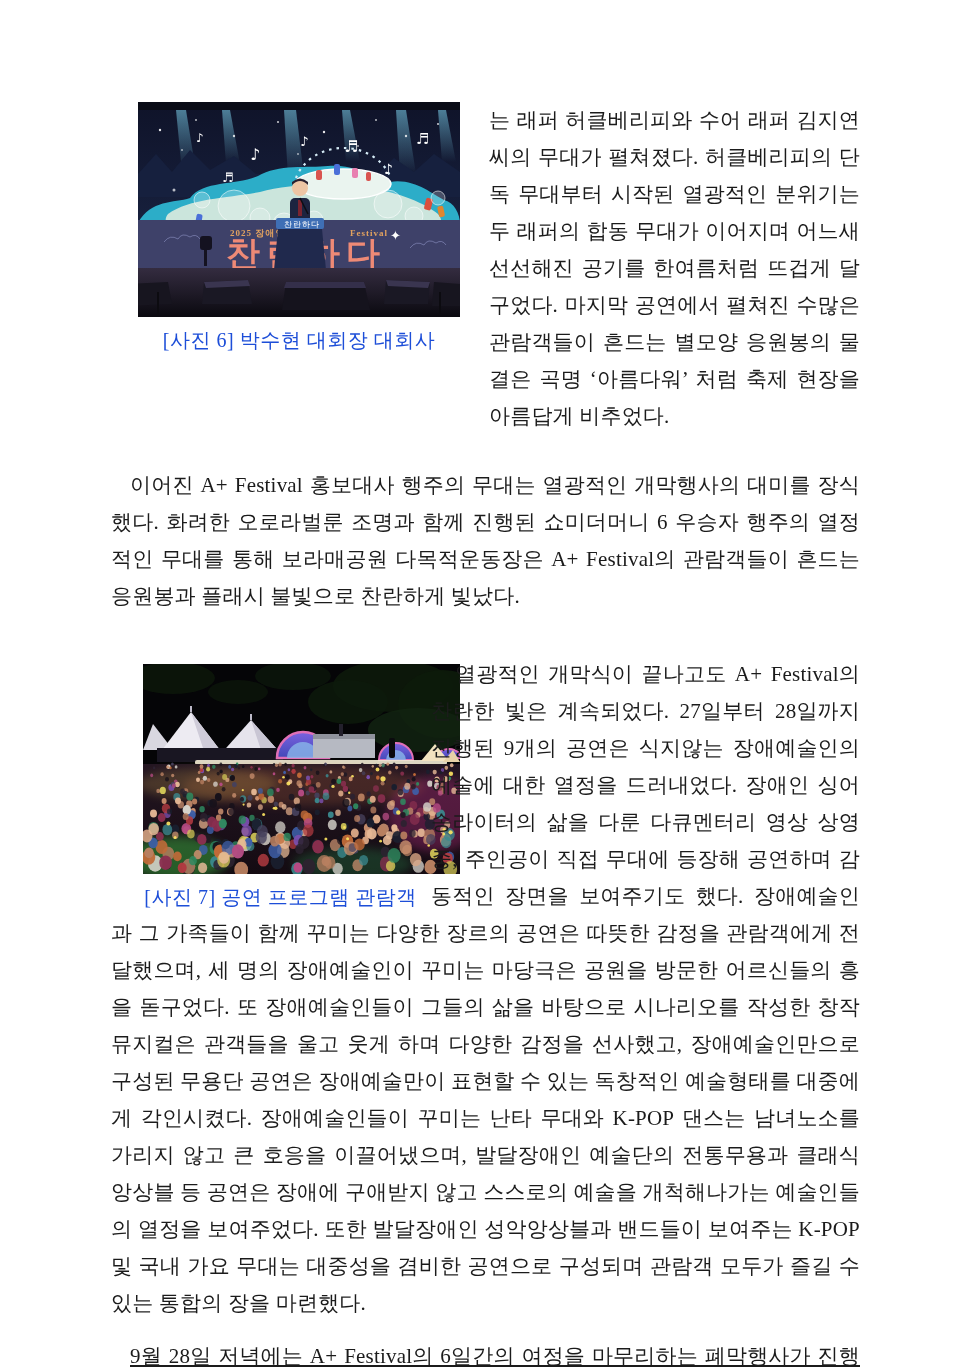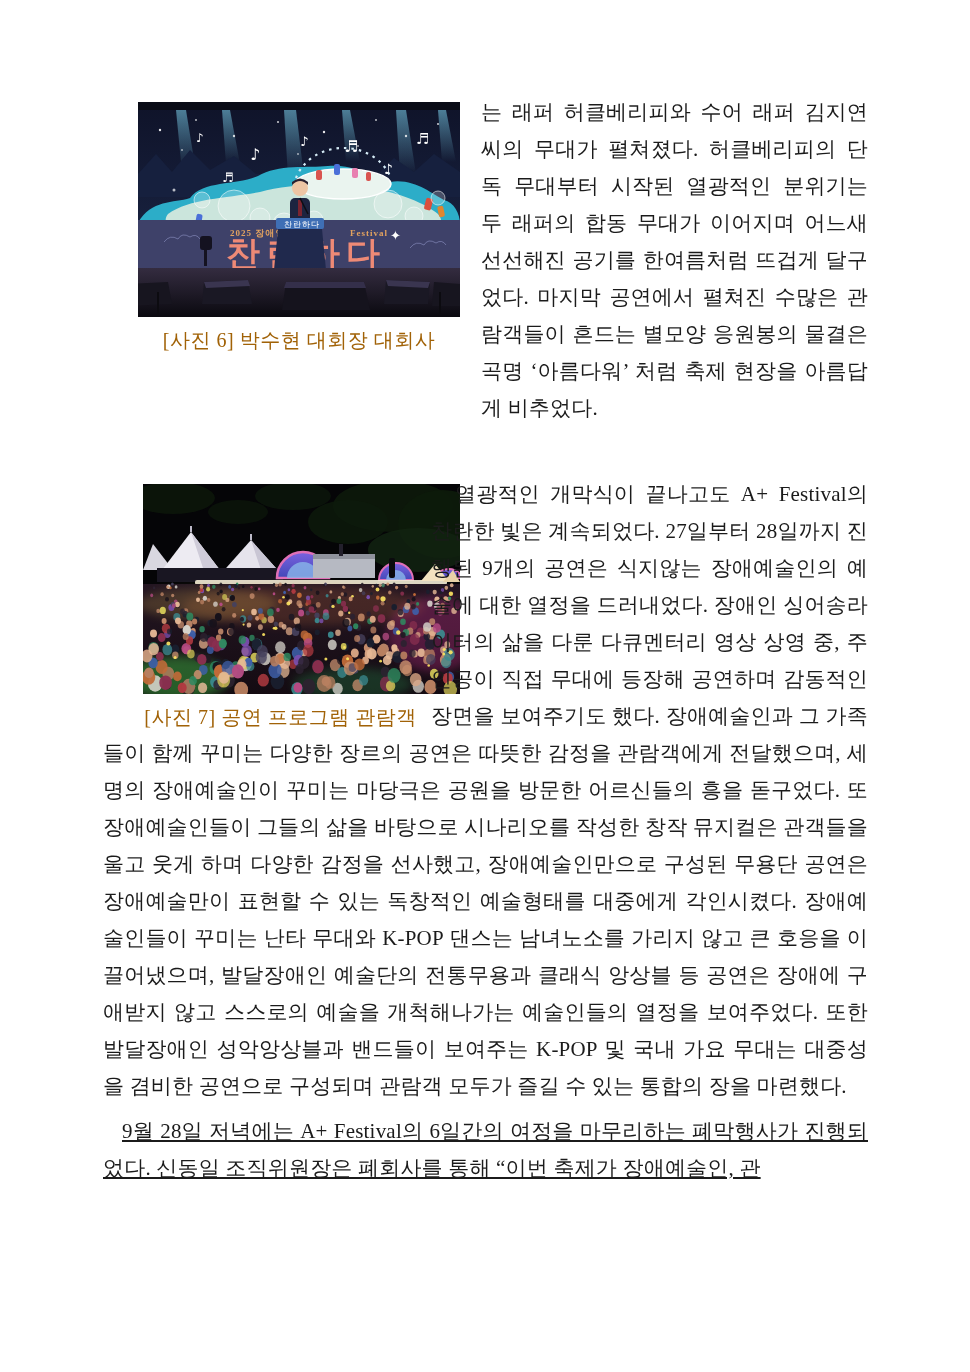--- a/index.html
+++ b/index.html
@@ -1,30 +1,30 @@
 <!DOCTYPE html>
 <html lang="ko"><head>
 <meta charset="utf-8">
 <style>
   html,body{margin:0;padding:0;background:#ffffff;}
   body{width:970px;height:1372px;overflow:hidden;
        font-family:"Liberation Serif","DejaVu Serif",serif;color:#1b1b1b;}
   .page{box-sizing:border-box;width:970px;height:1372px;
         padding:86px 94px 0 95px;}
-  p.body{margin:8px;font-size:21px;line-height:37px;text-align:justify;
+  p.body{margin:16px;font-size:21px;line-height:37px;text-align:justify;
          word-break:break-all;letter-spacing:0.2px;}
   p.ind1{text-indent:19px;}
   p.ind2{text-indent:24px;}
   figure{margin:0;}
   .figA{width:322px;margin:16px 13px 4px 43px;}
   .figB{float:left;width:275px;margin:8px 13px 4px 48px;}
   .secA{display:flex;align-items:flex-start;}
   .secA .colA{flex:1;min-width:0;}
   figcaption{font-size:20px;line-height:26px;text-align:center;
-             padding-top:10px;letter-spacing:0.5px;color:#a16207;}
+             padding-top:10px;letter-spacing:0.5px;color:#1d4ed8;}
   .photo-frame{display:block;line-height:0;}
   .pB{margin-top:10px;}
   .secB{margin-top:41px;}
   .pD{margin-top:32px;clear:both;text-decoration:underline;}
   svg{display:block;}
 </style>
 </head>
 <body>
 
 <div class="page">
@@ -152,20 +152,21 @@
           </g>
         </svg>
       </span>
       <figcaption>[사진 6] 박수현 대회장 대회사</figcaption>
     </figure>
     <div class="colA">
       <p class="body">는 래퍼 허클베리피와 수어 래퍼 김지연씨의 무대가 펼쳐졌다. 허클베리피의 단독 무대부터 시작된 열광적인 분위기는 두 래퍼의 합동 무대가 이어지며 어느새 선선해진 공기를 한여름처럼 뜨겁게 달구었다. 마지막 공연에서 펼쳐진 수많은 관람객들이 흔드는 별모양 응원봉의 물결은 곡명 ‘아름다워’ 처럼 축제 현장을 아름답게 비추었다.</p>
     </div>
   </div>
 
+  <p class="body ind1 pB">이어진 A+ Festival 홍보대사 행주의 무대는 열광적인 개막행사의 대미를 장식했다. 화려한 오로라벌룬 조명과 함께 진행된 쇼미더머니 6 우승자 행주의 열정적인 무대를 통해 보라매공원 다목적운동장은 A+ Festival의 관람객들이 흔드는 응원봉과 플래시 불빛으로 찬란하게 빛났다.</p>
 
   <div class="secB">
     <figure class="figB">
       <span class="photo-frame">
         <svg width="317" height="210" viewBox="0 0 317 210">
           <defs>
             <linearGradient id="crowdbase" x1="0" y1="0" x2="0" y2="1">
               <stop offset="0" stop-color="#241622"></stop>
                 <stop offset="1" stop-color="#140b12"></stop>
             </linearGradient>

